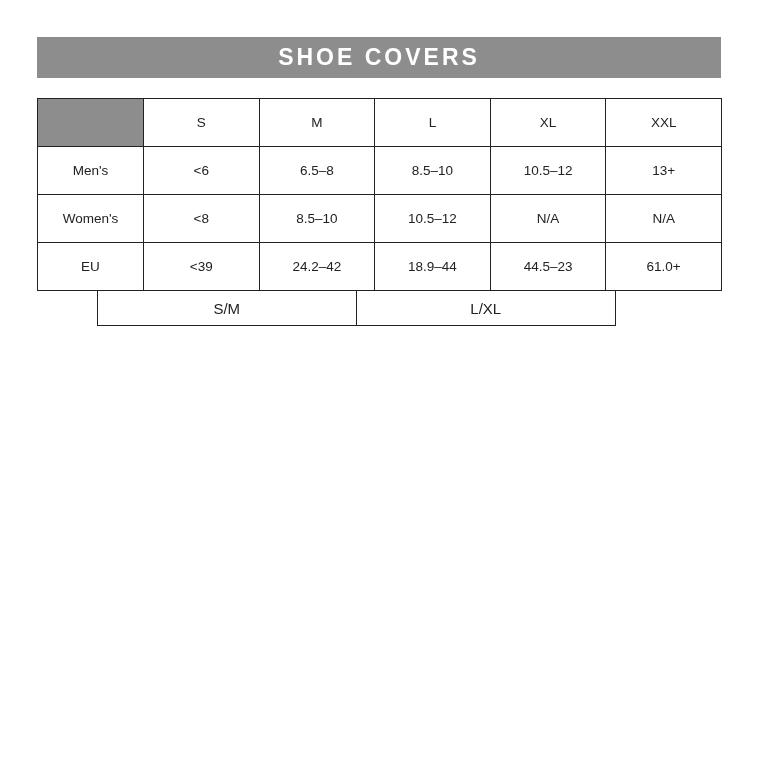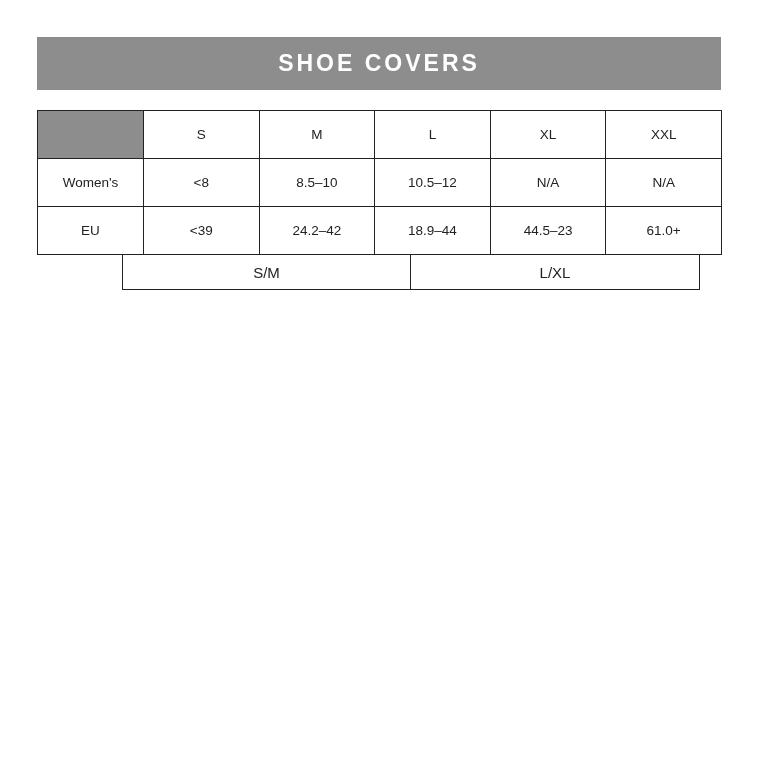--- a/index.html
+++ b/index.html
@@ -18,21 +18,21 @@
 
   .sheet {
     position: absolute;
     left: 37px;
     top: 37px;
     width: 684px;
   }
 
   
   .title-banner {
-    height: 53px;
+    height: 41px;
     background: #8d8d8d;
     display: flex;
     align-items: center;
     justify-content: center;
   }
   .title-banner .title-text {
     color: #ffffff;
     font-size: 23px;
     font-weight: bold;
     letter-spacing: 3px;
@@ -66,22 +66,22 @@
   th.head-cell {
     font-size: 13.5px;
     font-weight: normal;
   }
   td.row-label {
     font-size: 13.5px;
   }
 
   
   .group-band {
-    margin-left: 85px;
-    width: 578px;
+    margin-left: 60px;
+    width: 519px;
     display: flex;
   }
   .group-band .group-cell {
     border: 1px solid #222222;
     border-top: none;
     height: 35px;
     display: flex;
     align-items: center;
     justify-content: center;
     font-size: 15px;
@@ -120,20 +120,28 @@
         <th class="corner-cell"></th>
         <th class="head-cell">S</th>
         <th class="head-cell">M</th>
         <th class="head-cell">L</th>
         <th class="head-cell">XL</th>
         <th class="head-cell">XXL</th>
       </tr>
     </thead>
     <tbody>
       <tr>
+        <td class="row-label">Men's</td>
+        <td>&lt;6</td>
+        <td>6.5–8</td>
+        <td>8.5–10</td>
+        <td>10.5–12</td>
+        <td>13+</td>
+      </tr>
+      <tr>
         <td class="row-label">Women's</td>
         <td>&lt;8</td>
         <td>8.5–10</td>
         <td>10.5–12</td>
         <td>N/A</td>
         <td>N/A</td>
       </tr>
       <tr>
         <td class="row-label">EU</td>
         <td>&lt;39</td>

